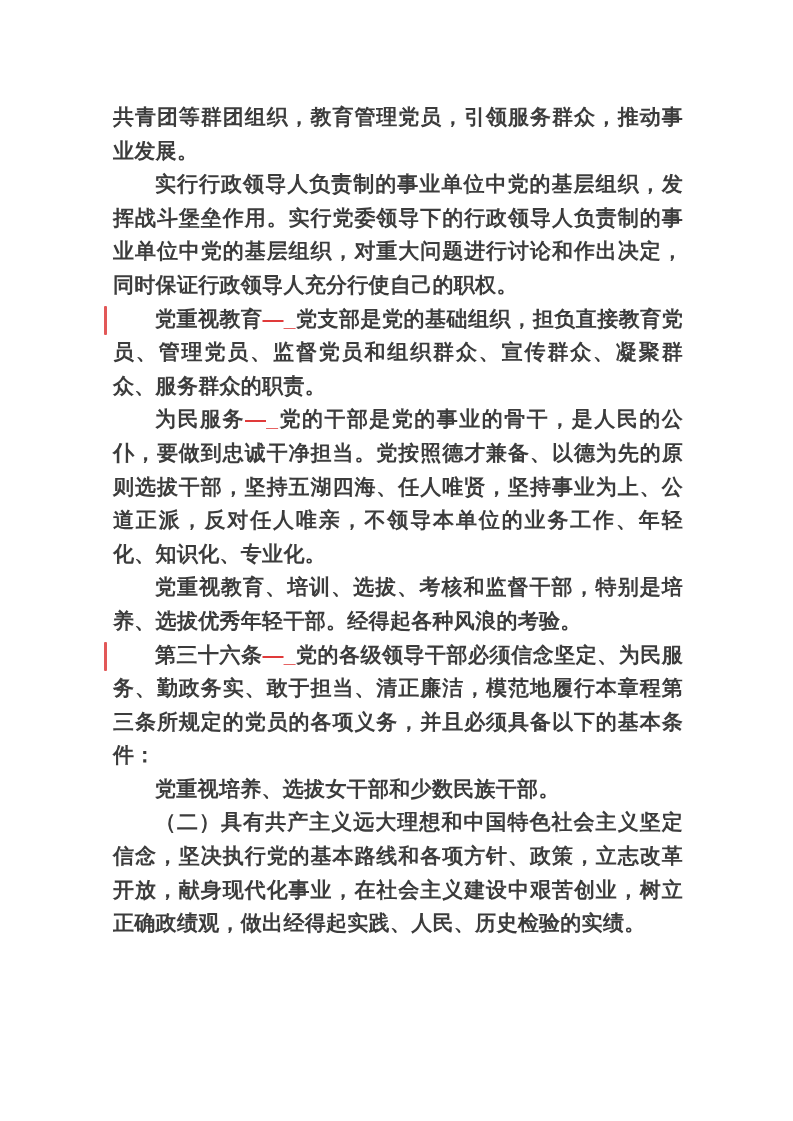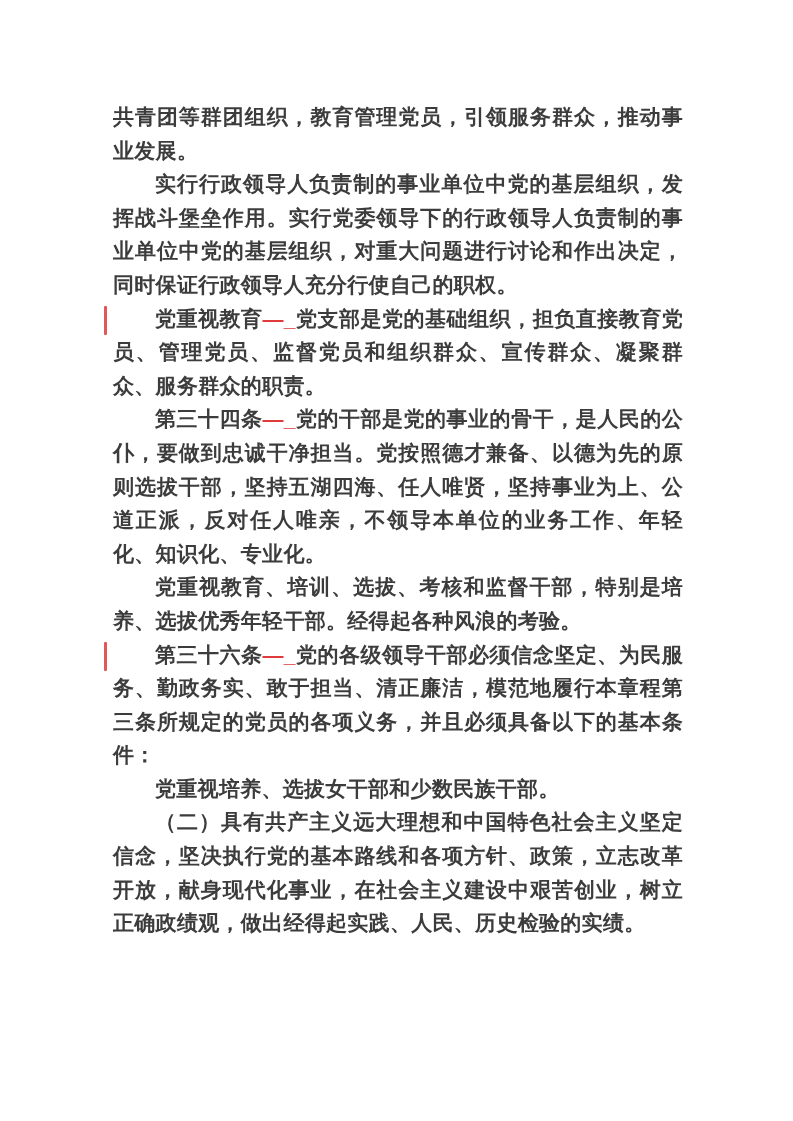--- a/index.html
+++ b/index.html
@@ -51,19 +51,19 @@
   .changebar.double{top:1px;height:64px;}
 </style>
 </head>
 <body>
 
 <div class="page">
   <div class="doc-body">
       <p class="para"><span class="run-normal">共青团等群团组织，教育管理党员，引领服务群众，推动事业发展。</span></p>
       <p class="para indent"><span class="run-normal">实行行政领导人负责制的事业单位中党的基层组织，发挥战斗堡垒作用。实行党委领导下的行政领导人负责制的事业单位中党的基层组织，对重大问题进行讨论和作出决定，同时保证行政领导人充分行使自己的职权。</span></p>
       <p class="para indent"><span class="changebar single"></span><span class="run-normal">党重视教育</span><span class="run-insertion">—_</span><span class="run-normal">党支部是党的基础组织，担负直接教育党员、管理党员、监督党员和组织群众、宣传群众、凝聚群众、服务群众的职责。</span></p>
-      <p class="para indent"><span class="run-normal">第三十四条</span><span class="run-insertion">—_</span><span class="run-normal">党的干部是党的事业的骨干，是人民的公仆，要做到忠诚干净担当。党按照德才兼备、以德为先的原则选拔干部，坚持五湖四海、任人唯贤，坚持事业为上、公道正派，反对任人唯亲，不领导本单位的业务工作、年轻化、知识化、专业化。</span></p>
+      <p class="para indent"><span class="run-normal">为民服务</span><span class="run-insertion">—_</span><span class="run-normal">党的干部是党的事业的骨干，是人民的公仆，要做到忠诚干净担当。党按照德才兼备、以德为先的原则选拔干部，坚持五湖四海、任人唯贤，坚持事业为上、公道正派，反对任人唯亲，不领导本单位的业务工作、年轻化、知识化、专业化。</span></p>
       <p class="para indent"><span class="run-normal">党重视教育、培训、选拔、考核和监督干部，特别是培养、选拔优秀年轻干部。经得起各种风浪的考验。</span></p>
       <p class="para indent"><span class="changebar single"></span><span class="run-normal">第三十六条</span><span class="run-insertion">—_</span><span class="run-normal">党的各级领导干部必须信念坚定、为民服务、勤政务实、敢于担当、清正廉洁，模范地履行本章程第三条所规定的党员的各项义务，并且必须具备以下的基本条件：</span></p>
       <p class="para indent"><span class="run-normal">党重视培养、选拔女干部和少数民族干部。</span></p>
       <p class="para indent"><span class="run-normal">（二）具有共产主义远大理想和中国特色社会主义坚定信念，坚决执行党的基本路线和各项方针、政策，立志改革开放，献身现代化事业，在社会主义建设中艰苦创业，树立正确政绩观，做出经得起实践、人民、历史检验的实绩。</span></p>
     </div>
 </div>
 
 </body></html>

